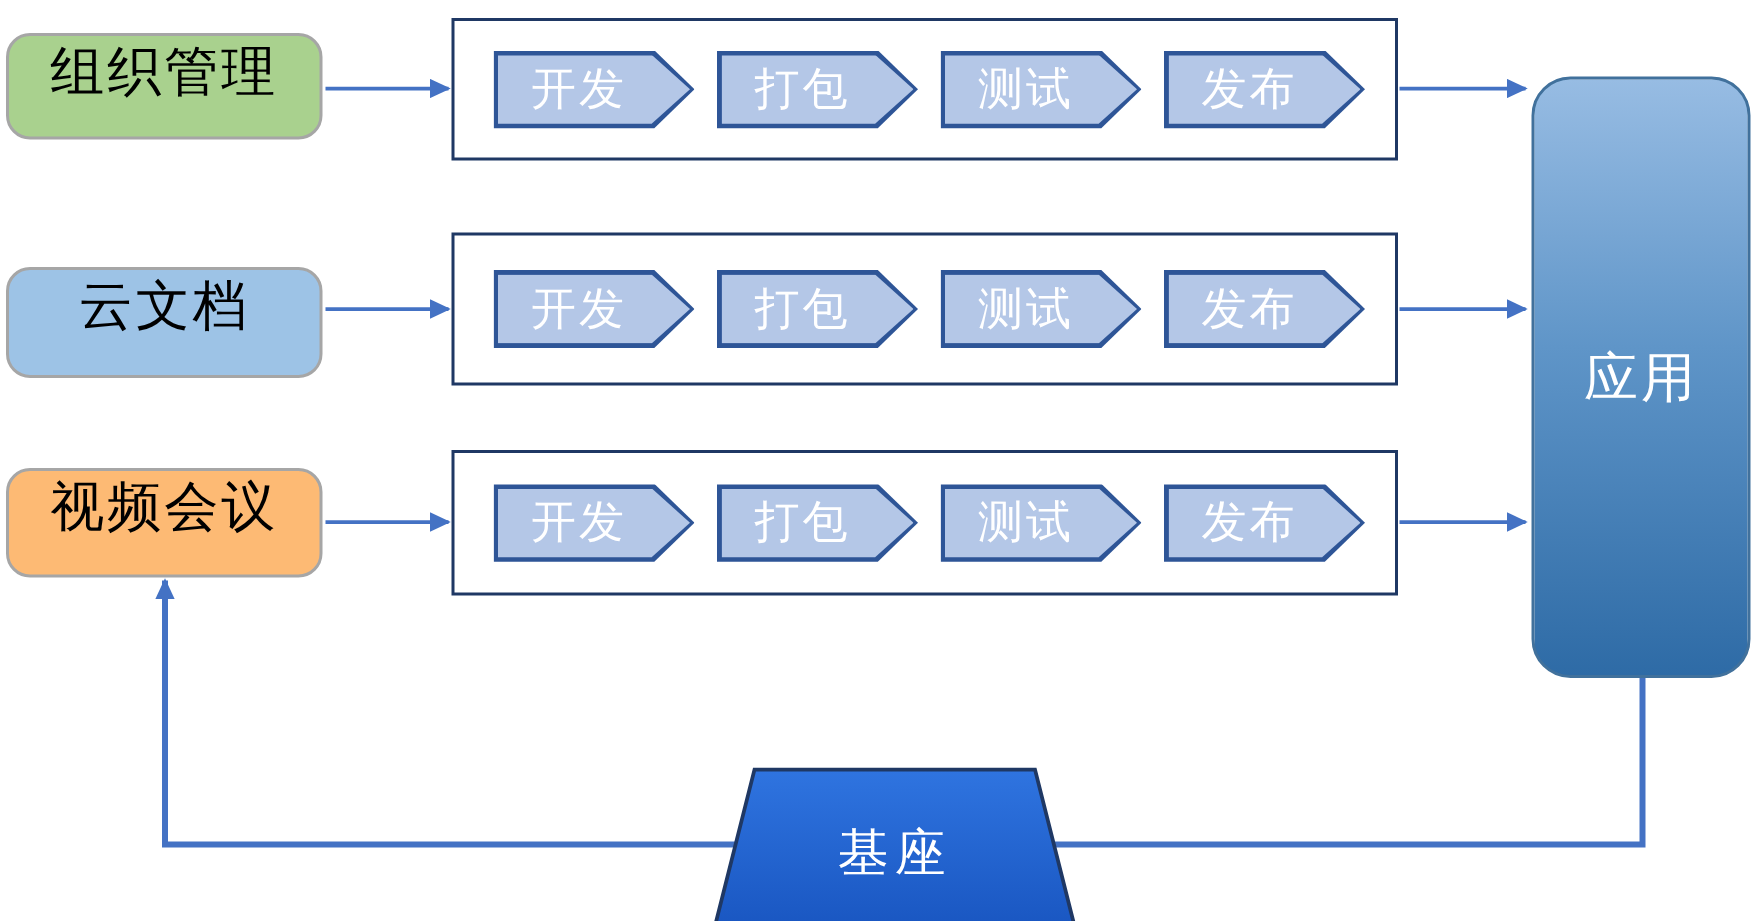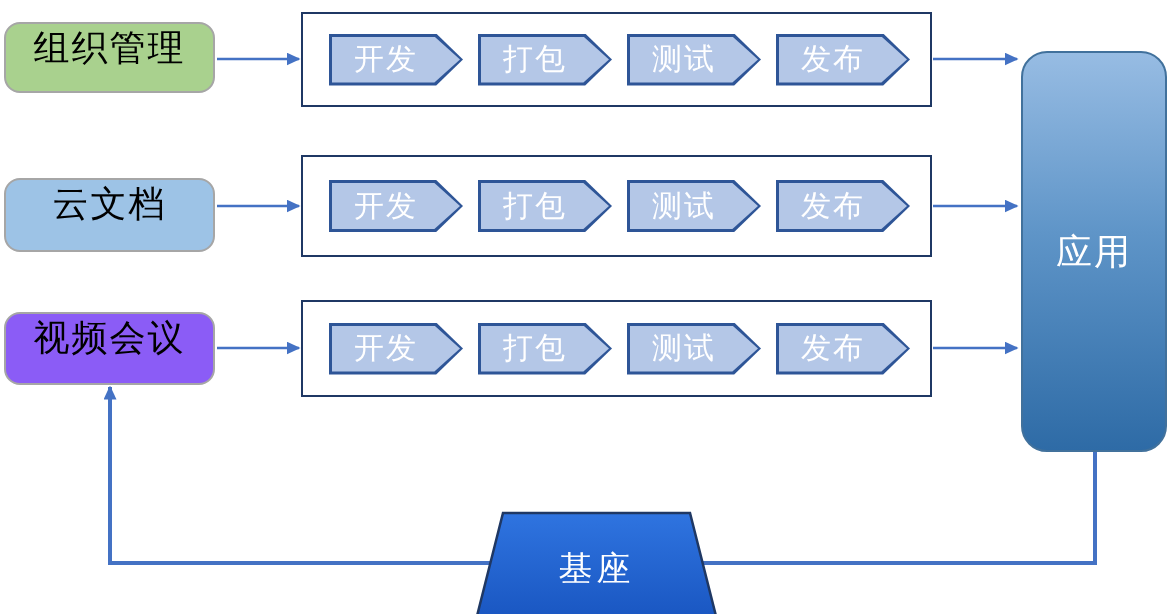--- a/index.html
+++ b/index.html
@@ -19,21 +19,21 @@
   .source {
     position: absolute; left: 4px; width: 211px;
     border: 2.5px solid #a6a6a6; border-radius: 16px;
     box-sizing: border-box;
     display: flex; justify-content: center;
     font-size: 36px; color: #000000; letter-spacing: 2px;
     z-index: 2;
   }
   .source.org   { top: 22px;  height: 71px; background: #a9d18e; }
   .source.doc   { top: 166px; height: 74px; background: #9dc3e6; margin-top: 12px; }
-  .source.video { top: 312px; height: 73px; background: #8b5cf6; }
+  .source.video { top: 312px; height: 73px; background: #fdba74; }
   
   .pipeline {
     position: absolute; left: 301px; width: 631px;
     border: 2px solid #1f3864; box-sizing: border-box;
     background: transparent;
     display: flex; align-items: center;
     padding-left: 26px; gap: 15px;
     z-index: 2;
   }
   .pipeline.row1 { top: 12px;  height: 95px; }

